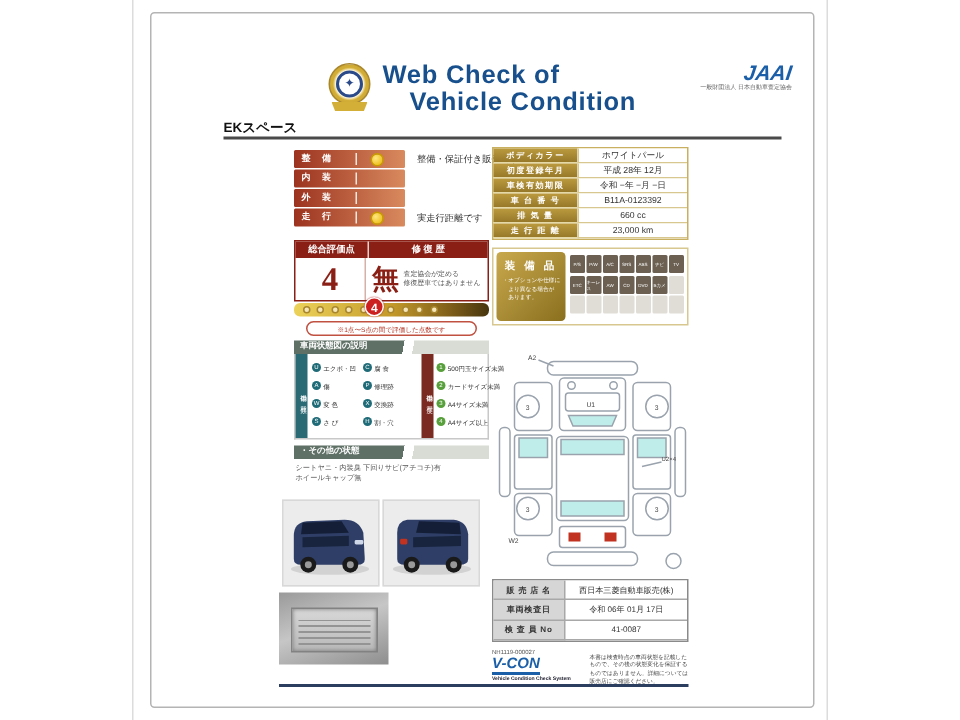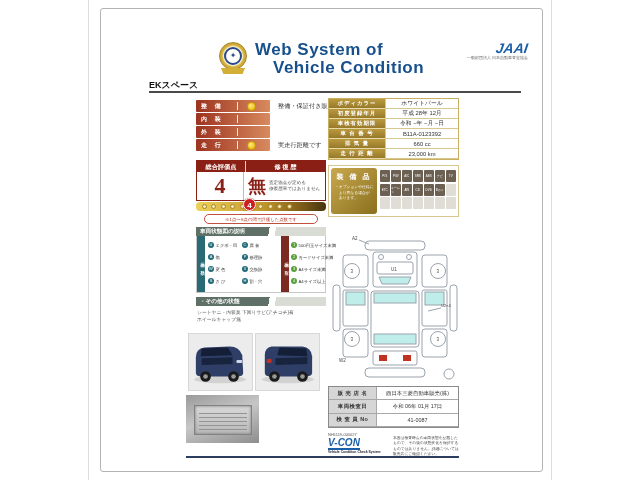--- a/index.html
+++ b/index.html
@@ -123,21 +123,21 @@
   <div class="frame-line" style="left:88px"></div>
   <div class="frame-line" style="left:551px"></div>
 
   <div class="sheet">
 
     <div class="abs emblem">
       <div class="emblem-ring"></div>
       <div class="emblem-core">✦</div>
       <div class="emblem-ribbon"></div>
     </div>
-    <div class="abs title1">Web System of</div>
+    <div class="abs title1">Web Check of</div>
     <div class="abs title2">Vehicle Condition</div>
     <div class="abs jaai">JAAI</div>
     <div class="abs jaai-sub">一般財団法人 日本自動車査定協会</div>
     <div class="abs model">EKスペース</div>
     <div class="abs model-rule"></div>
 
     <div class="cond-row" style="top:91px">
       <div class="cond-label">
         <span class="lbl">整 備</span>
         <span class="sep"></span>

